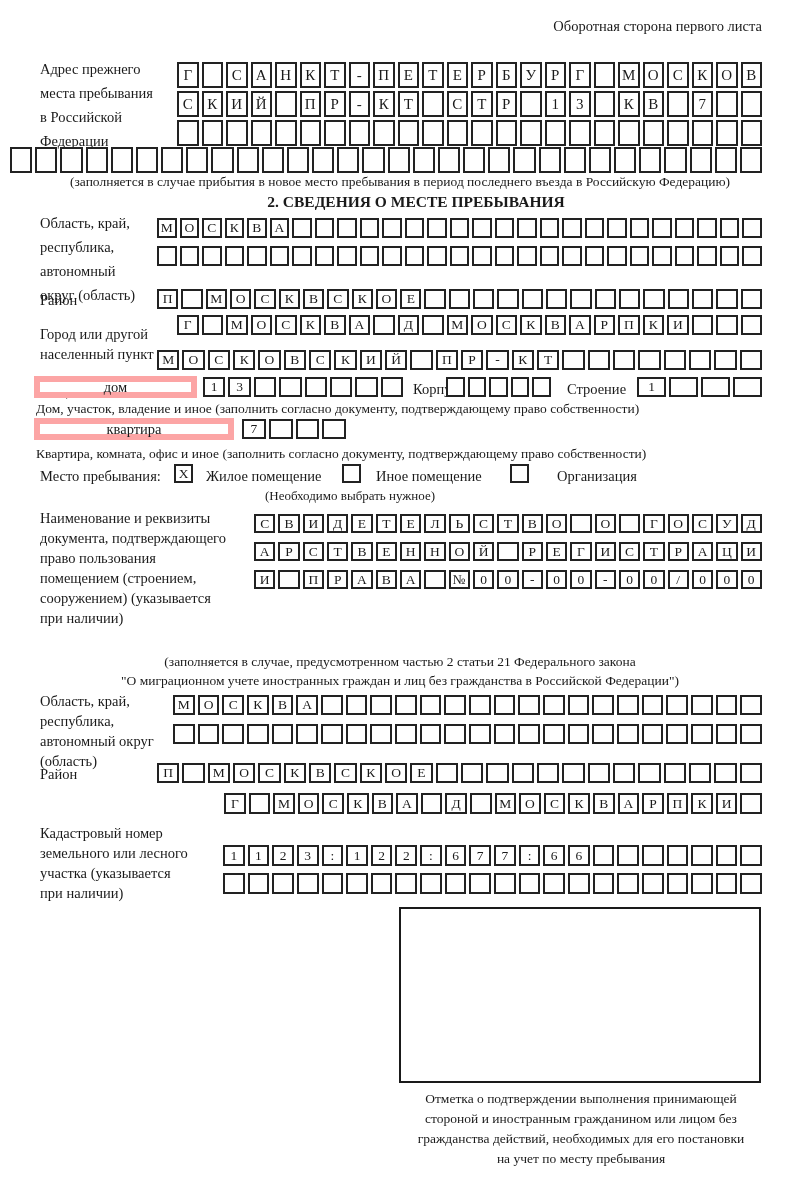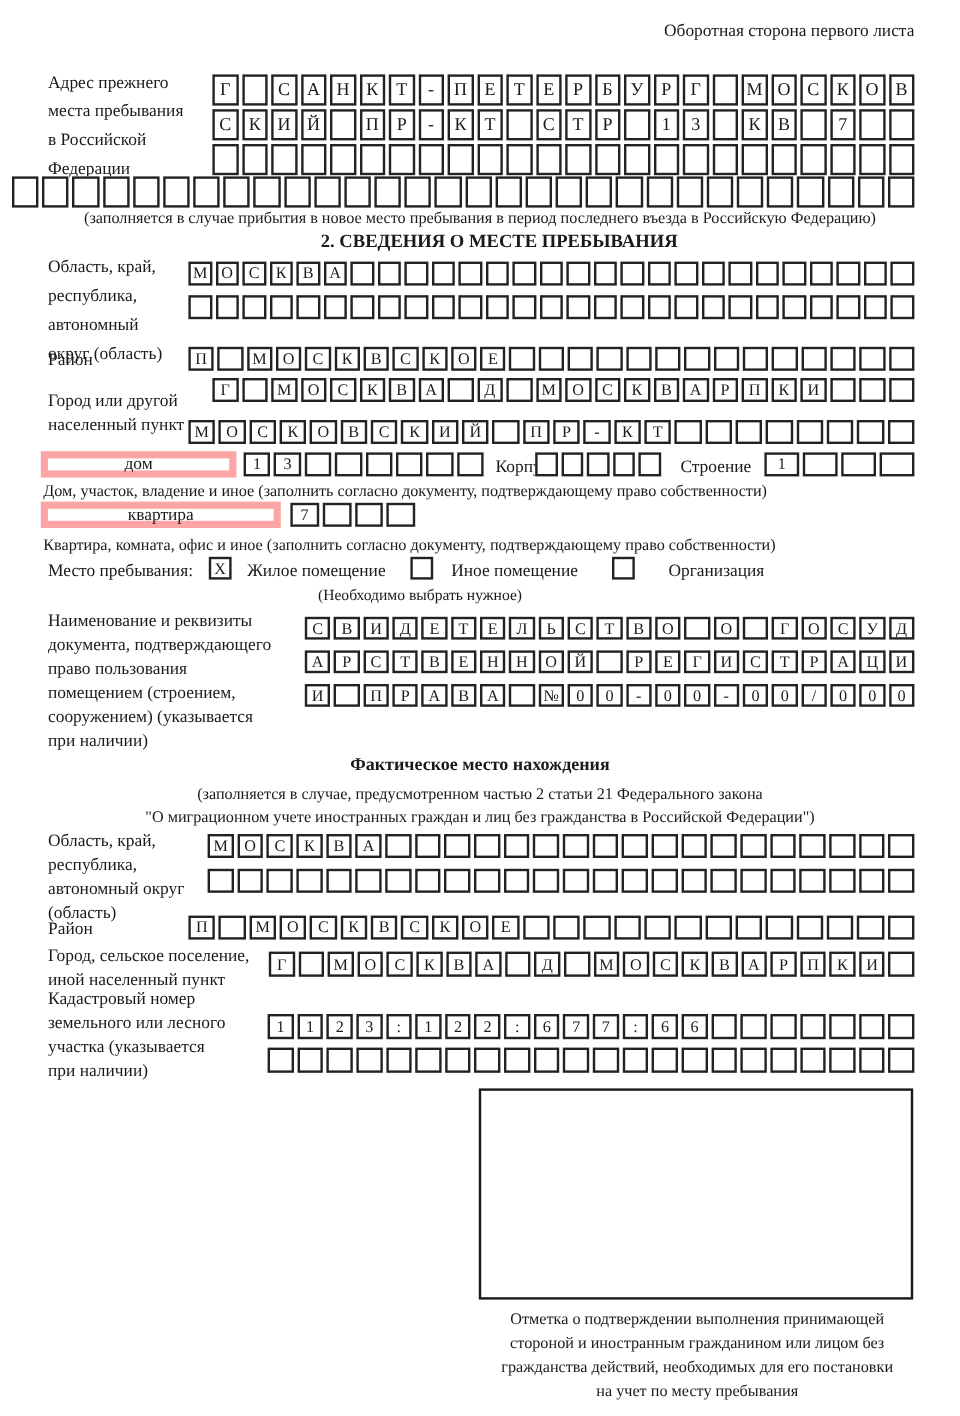--- a/index.html
+++ b/index.html
@@ -419,21 +419,20 @@
       <span class="c">0</span>
       <span class="c">-</span>
       <span class="c">0</span>
       <span class="c">0</span>
       <span class="c">/</span>
       <span class="c">0</span>
       <span class="c">0</span>
       <span class="c">0</span>
     </div>
 
-  <div class="abs title" style="top:630px;font-size:15px;">Фактическое место нахождения</div>
   <div class="abs cap center" style="left:0;top:652px;width:800px;line-height:19px;">(заполняется в случае, предусмотренном частью 2 статьи 21 Федерального закона
 "О миграционном учете иностранных граждан и лиц без гражданства в Российской Федерации")</div>
 
   <div class="abs lbl mid" style="left:40px;top:691px;width:135px;">Область, край,
 республика,
 автономный округ
 (область)</div>
   <div class="abs cells" style="left:173px;top:695px;width:589px;height:20px;">
       <span class="c">М</span>
       <span class="c">О</span>
@@ -508,22 +507,20 @@
       <span class="c"></span>
       <span class="c"></span>
       <span class="c"></span>
       <span class="c"></span>
       <span class="c"></span>
       <span class="c"></span>
       <span class="c"></span>
       <span class="c"></span>
     </div>
 
-  <div class="abs lbl tight" style="left:40px;top:788px;width:185px;">Город, сельское поселение,
-иной населенный пункт</div>
   <div class="abs cells" style="left:224px;top:793px;width:538px;height:21px;">
       <span class="c">Г</span>
       <span class="c"></span>
       <span class="c">М</span>
       <span class="c">О</span>
       <span class="c">С</span>
       <span class="c">К</span>
       <span class="c">В</span>
       <span class="c">А</span>
       <span class="c"></span>

